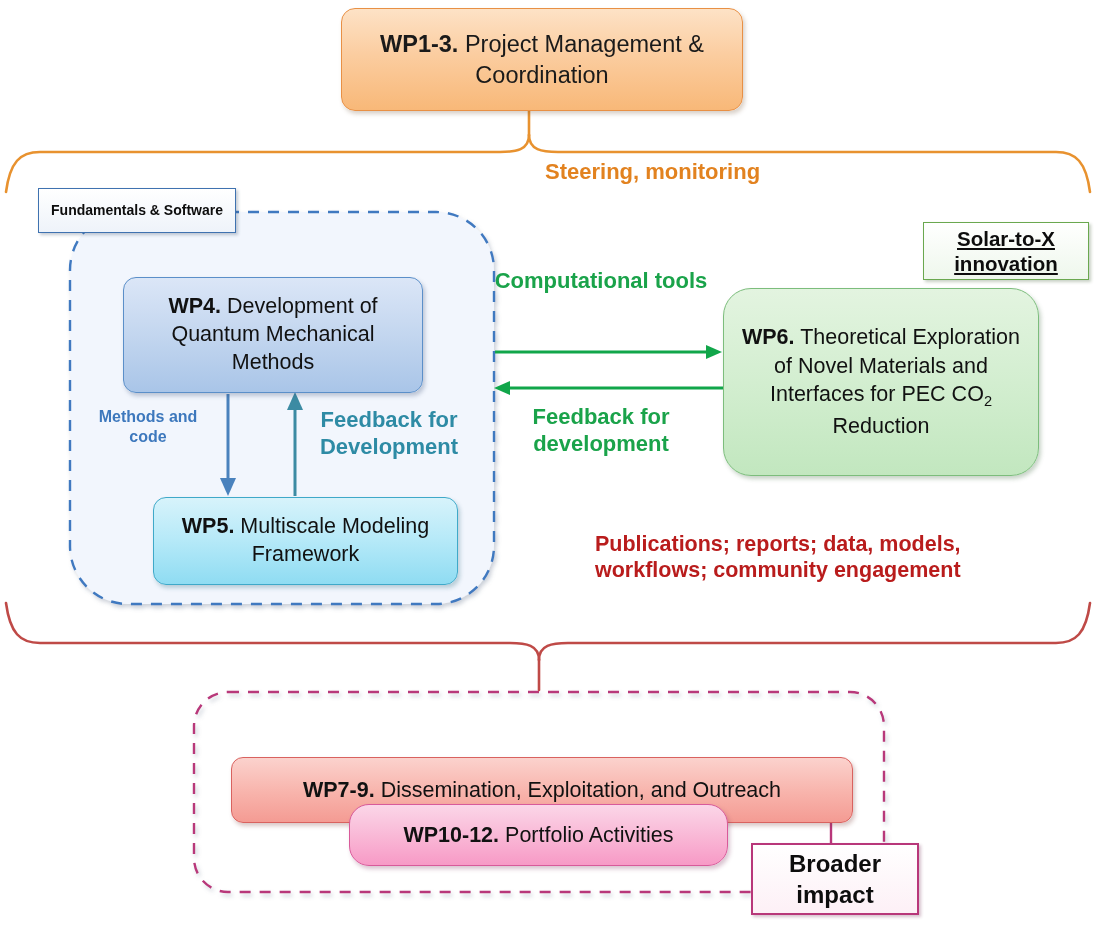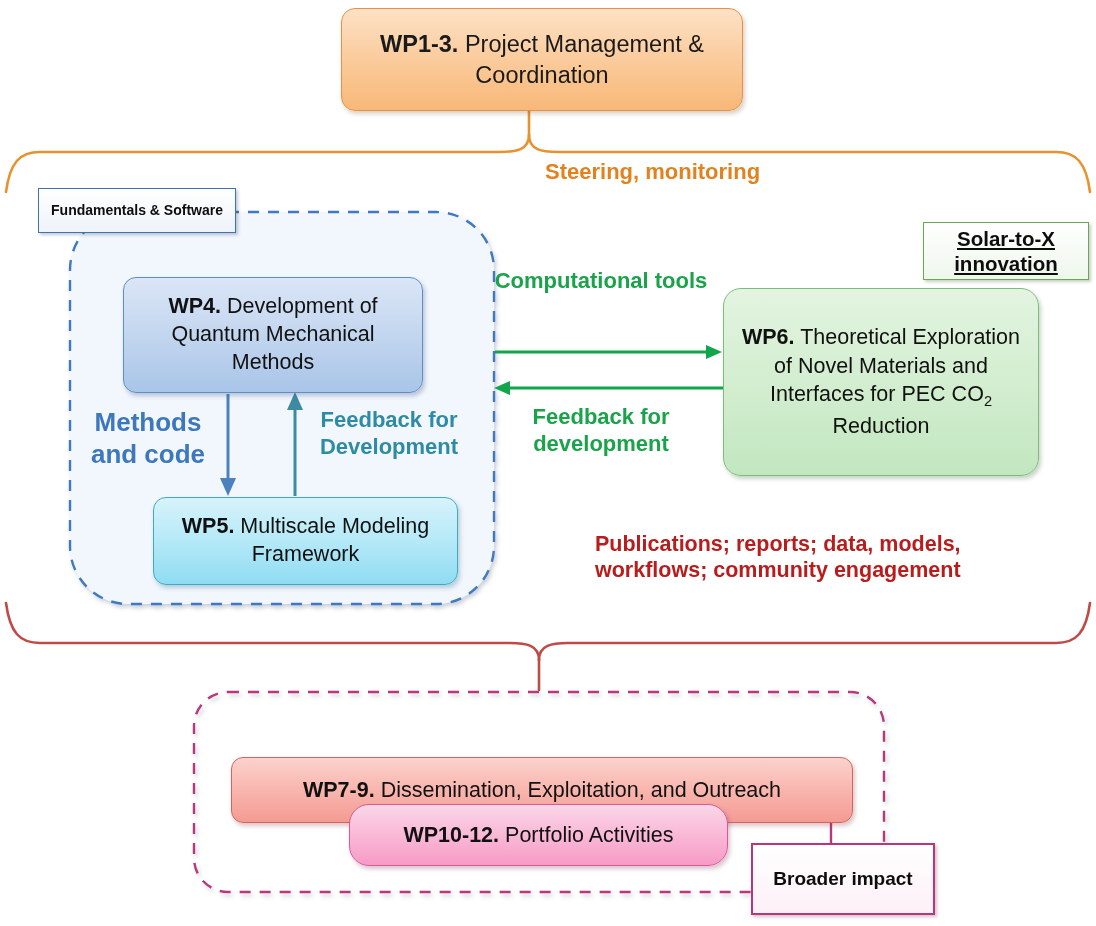--- a/index.html
+++ b/index.html
@@ -36,25 +36,25 @@
   #solarlabel{
     left:923px;top:222px;width:166px;height:58px;
     border:1.8px solid #6aa84f;
     background:linear-gradient(180deg,#ffffff 0%,#eef7ec 100%);
     box-shadow:2px 2px 3px rgba(70,100,60,0.3);
     font-size:20.5px;font-weight:bold;color:#0d0d0d;line-height:1.22;z-index:6;text-decoration:underline;
   }
 
   
   #broaderlabel{
-    left:751px;top:843px;width:184px;height:72px;
+    left:751px;top:843px;width:168px;height:72px;
     border:2px solid #b8377a;
     background:linear-gradient(180deg,#ffffff 0%,#fdf0f6 100%);
     box-shadow:2px 2px 3px rgba(120,50,90,0.3);
-    font-size:19px;font-weight:bold;color:#0d0d0d;line-height:1.3;z-index:6;
+    font-size:24px;font-weight:bold;color:#0d0d0d;line-height:1.3;z-index:6;
   }
 
   
   #wp4{
     left:110px;top:277px;width:300px;height:116px;
     border:1.5px solid #5b8fc9;border-radius:13px;
     background:linear-gradient(180deg,#dbe6f7 0%,#c3d6ef 50%,#a9c5e8 100%);
     box-shadow:2px 3px 4px rgba(60,80,120,0.3);
     font-size:21.5px;color:#111;line-height:1.3;margin-left:13px;
   }
@@ -64,21 +64,21 @@
     left:108px;top:497px;width:305px;height:88px;
     border:1.5px solid #3fa9c9;border-radius:13px;
     background:linear-gradient(180deg,#d7f3fb 0%,#b5e9f8 50%,#8fdcf2 100%);
     box-shadow:2px 3px 4px rgba(50,110,130,0.3);
     font-size:21.5px;color:#111;line-height:1.3;margin-left:45px;
   }
 
   
   #wp6{
     left:723px;top:288px;width:316px;height:188px;
-    border:1.5px solid #7cbd7c;border-radius:18px;
+    border:1.5px solid #7cbd7c;border-radius:28px;
     background:linear-gradient(180deg,#e3f4e0 0%,#d3eed0 50%,#c2e7bf 100%);
     box-shadow:2px 3px 4px rgba(70,110,70,0.3);
     font-size:21.5px;color:#111;line-height:1.33;
   }
 
   
   #wp79{
     left:231px;top:727px;width:622px;height:66px;
     border:1.5px solid #d9625f;border-radius:12px;
     background:linear-gradient(180deg,#fbd2cd 0%,#f8b3ab 55%,#f49b93 100%);
@@ -93,21 +93,21 @@
     background:linear-gradient(180deg,#fbd6e8 0%,#f9b6d5 55%,#f79ac6 100%);
     box-shadow:2px 3px 4px rgba(130,60,100,0.3);
     font-size:21.5px;color:#111;z-index:4;
   }
 
   
   .lbl{position:absolute;font-weight:bold;line-height:1.22;text-align:center;}
   #lbl-steering{left:545px;top:159px;width:280px;font-size:22px;color:#e2821f;text-align:left;}
   #lbl-comp{left:490px;top:268px;width:222px;font-size:22px;color:#1aa34a;}
   #lbl-fbdev-green{left:490px;top:404px;width:222px;font-size:22px;color:#1aa34a;}
-  #lbl-methods{left:78px;top:407px;width:140px;font-size:26px;color:#3d78bd;}
+  #lbl-methods{left:78px;top:407px;width:140px;font-size:16px;color:#3d78bd;}
   #lbl-fbdev-blue{left:296px;top:407px;width:186px;font-size:22px;color:#2e8ba5;}
   #lbl-pubs{left:595px;top:531px;width:460px;font-size:21.5px;color:#b91c1c;text-align:left;}
 </style>
 </head>
 <body>
 
 <div id="stage">
 
   <svg class="svglayer" viewBox="0 0 1096 926">
     <defs>

